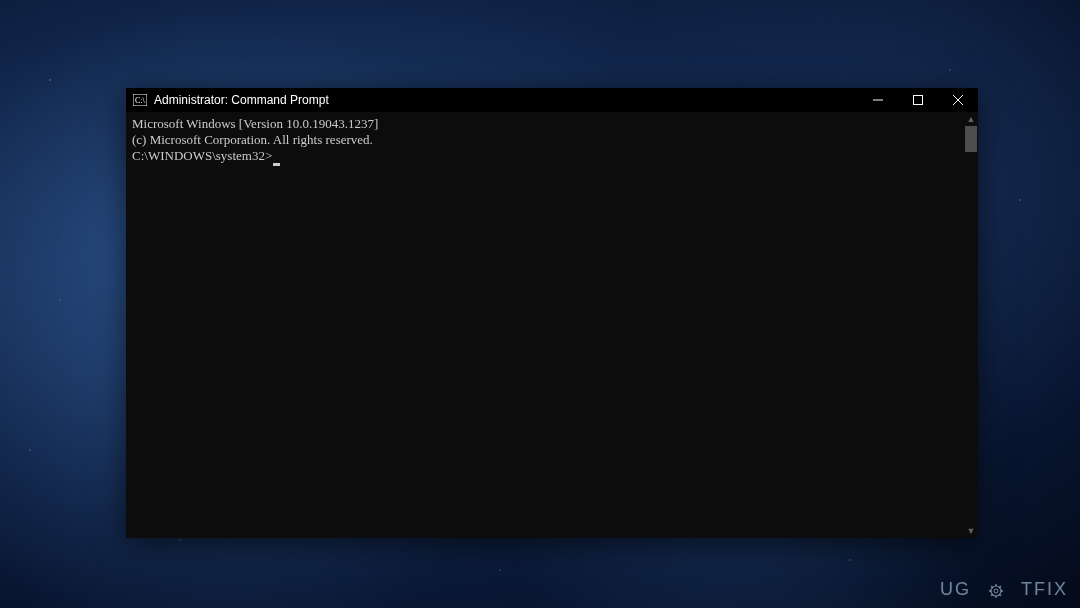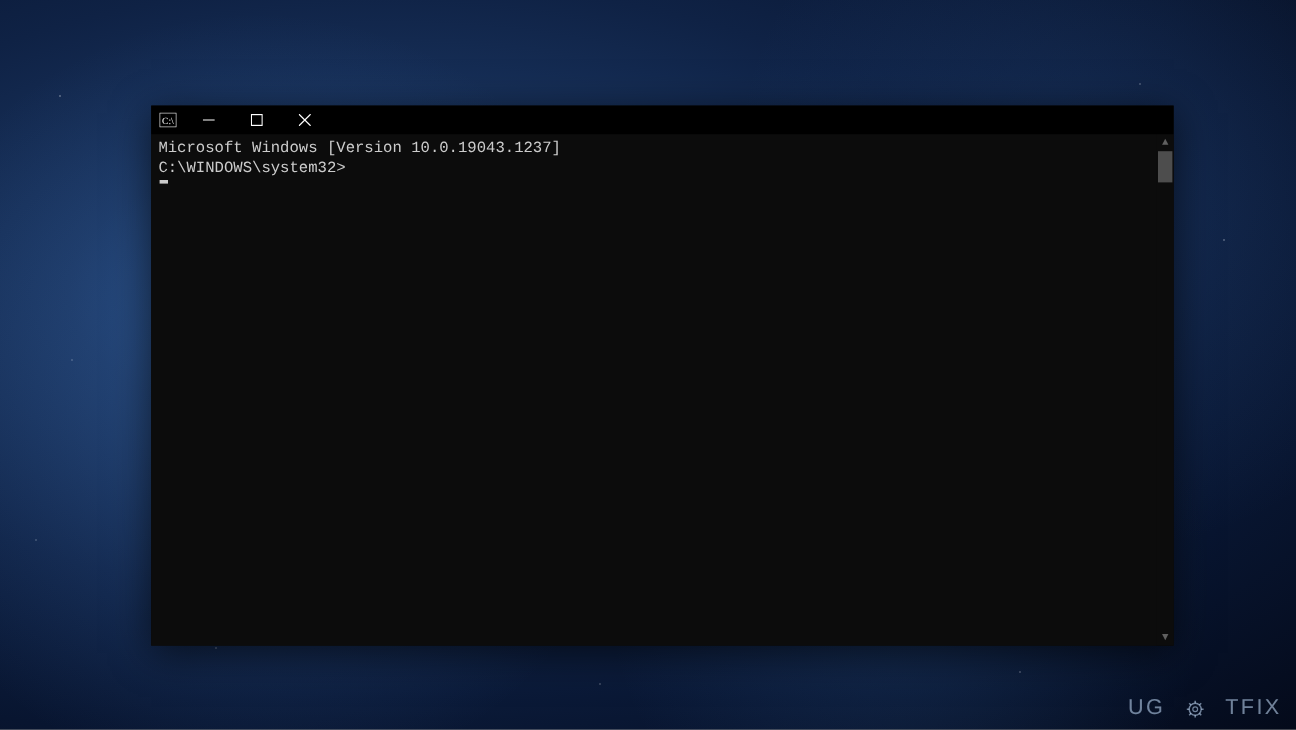--- a/index.html
+++ b/index.html
@@ -79,34 +79,33 @@
       display: flex;
       align-items: center;
       justify-content: center;
       color: #ffffff;
       cursor: pointer;
     }
     .terminal-body {
       flex: 1;
       background: #0c0c0c;
       color: #cccccc;
-      font-family: Liberation Mono, monospace;
+      font-family: Liberation Serif, serif;
       font-size: 13px;
       line-height: 16px;
       padding: 4px 6px;
       position: relative;
       overflow: hidden;
     }
     .terminal-line {
       white-space: pre;
     }
     .prompt-line {
       display: flex;
-      align-items: flex-start;
-      flex-direction: column;
+      align-items: flex-end;
     }
     .cursor {
       display: inline-block;
       width: 7px;
       height: 3px;
       background: #cccccc;
       margin-left: 1px;
       position: relative;
       top: 2px;
     }
@@ -164,20 +163,21 @@
 <div class="nebula"></div>
 
 <div class="window">
   <div class="titlebar">
     <span class="titlebar-icon">
       <svg width="14" height="12" viewBox="0 0 14 12">
         <rect x="0" y="0" width="14" height="12" fill="none" stroke="#ffffff" stroke-width="1"></rect>
         <text x="2" y="9" font-size="8" fill="#ffffff" font-family="Consolas">C:\</text>
       </svg>
     </span>
+    <span class="titlebar-title">Administrator: Command Prompt</span>
     <div class="titlebar-controls">
       <div class="titlebar-btn">
         <svg width="10" height="10" viewBox="0 0 10 10">
             <line x1="0" y1="5" x2="10" y2="5" stroke="#ffffff" stroke-width="1"></line>
           </svg>
       </div>
       <div class="titlebar-btn">
         <svg width="10" height="10" viewBox="0 0 10 10">
             <rect x="0.5" y="0.5" width="9" height="9" fill="none" stroke="#ffffff" stroke-width="1"></rect>
           </svg>
@@ -185,20 +185,21 @@
       <div class="titlebar-btn close">
         <svg width="10" height="10" viewBox="0 0 10 10">
             <line x1="0" y1="0" x2="10" y2="10" stroke="#ffffff" stroke-width="1"></line>
             <line x1="10" y1="0" x2="0" y2="10" stroke="#ffffff" stroke-width="1"></line>
           </svg>
       </div>
     </div>
   </div>
   <div class="terminal-body">
     <div class="terminal-line">Microsoft Windows [Version 10.0.19043.1237]</div>
+    <div class="terminal-line">(c) Microsoft Corporation. All rights reserved.</div>
     <div class="terminal-line"></div>
     <div class="prompt-line">
       <span>C:\WINDOWS\system32&gt;</span>
         <span class="cursor"></span>
     </div>
     <div class="scrollbar-track">
       <div class="scroll-arrow">▲</div>
       <div class="scroll-thumb"></div>
       <div class="scroll-spacer"></div>
       <div class="scroll-arrow">▼</div>

